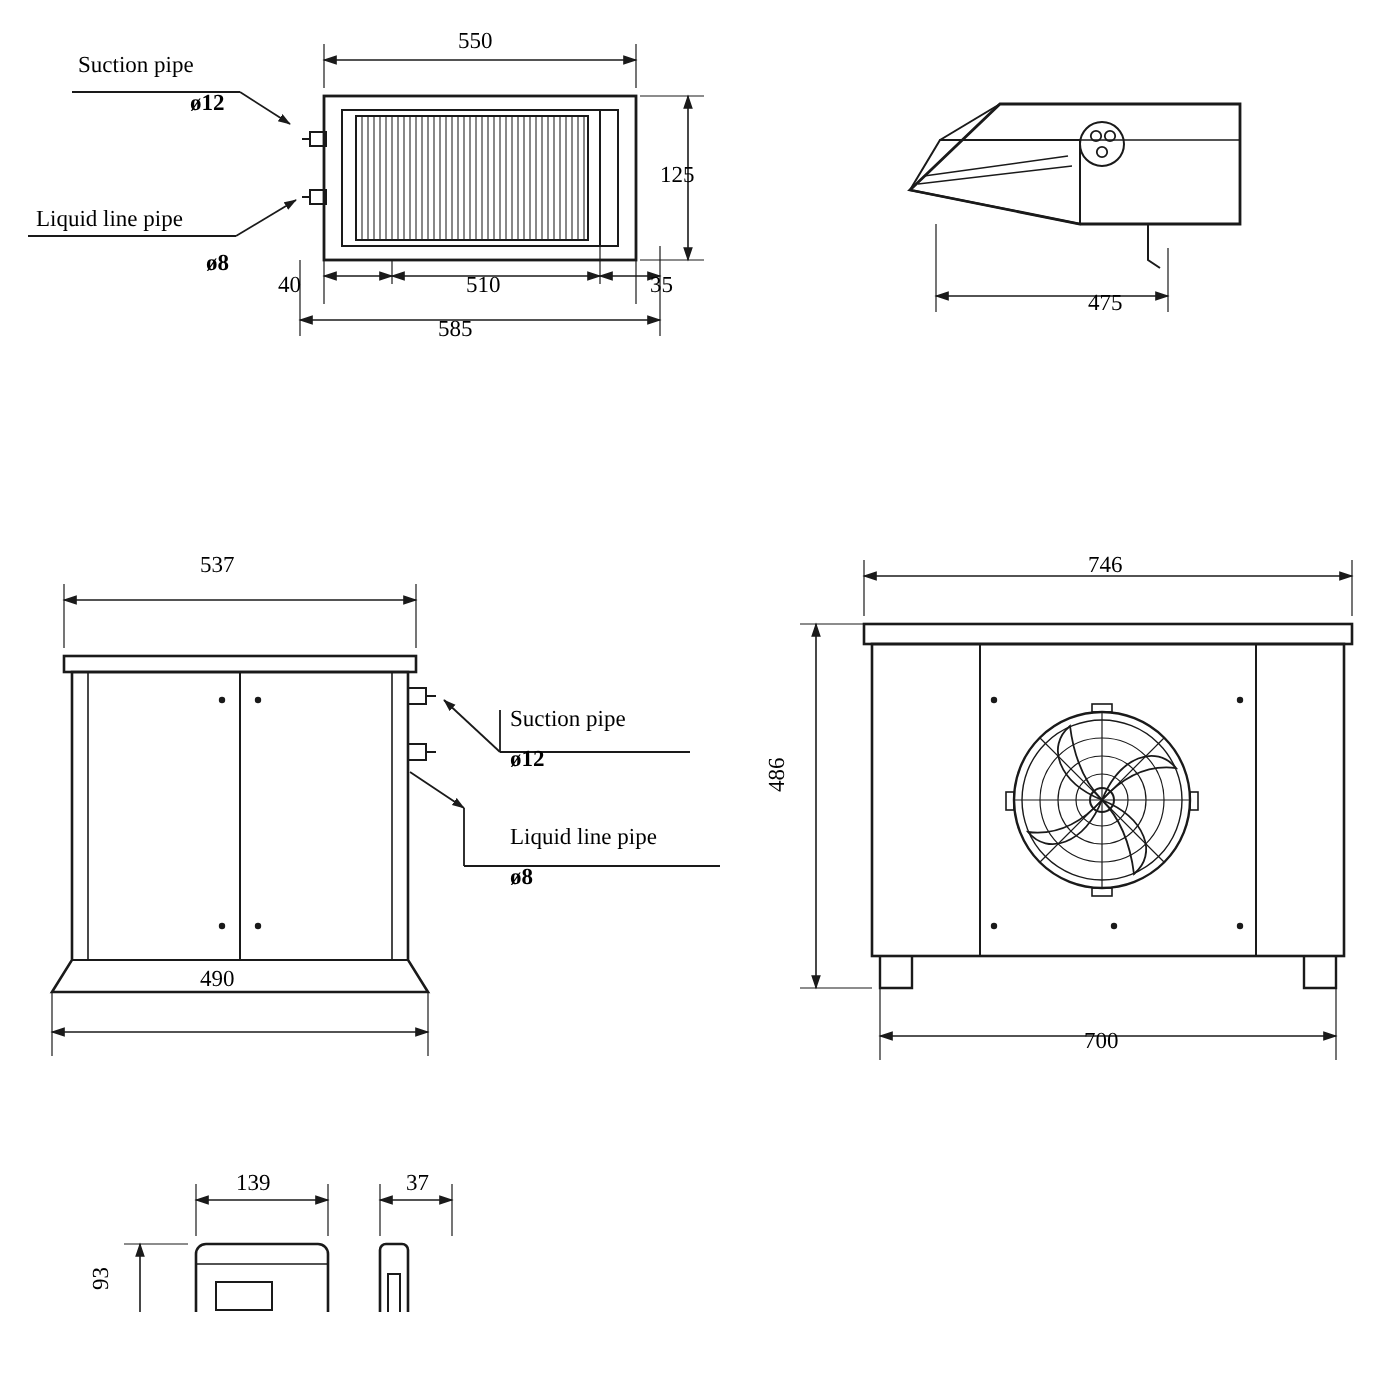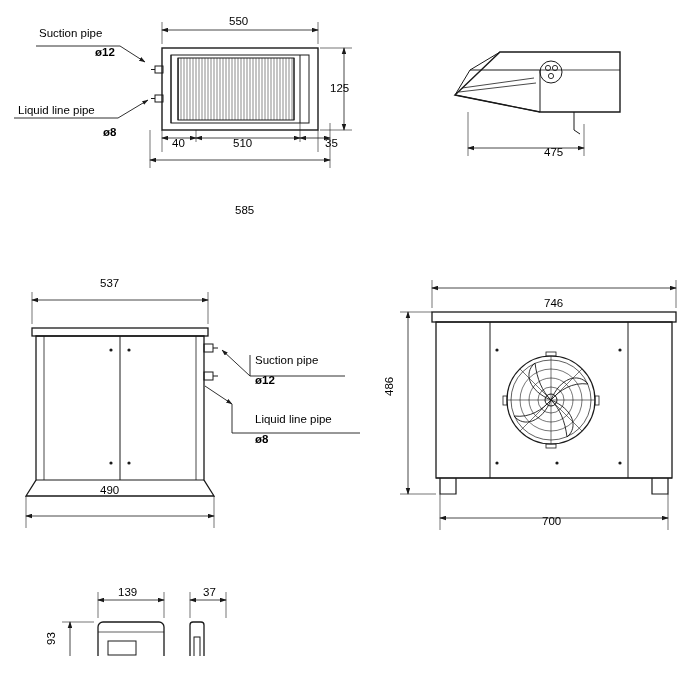--- a/index.html
+++ b/index.html
@@ -1,17 +1,17 @@
 <!DOCTYPE html>
 <html><head>
 <meta charset="utf-8">
 <style>
   html,body{margin:0;padding:0;background:#ffffff;}
   body{width:700px;height:700px;font-family:"Liberation Sans",sans-serif;color:#000;}
-  #sheet{position:relative;width:700px;height:656px;overflow:hidden;}
+  #sheet{position:relative;width:700px;height:656px;overflow:hidden;font-family:Liberation Serif, serif;}
   .lbl{position:absolute;font-size:11.5px;color:#000;white-space:nowrap;}
   .lbl.bold{font-weight:bold;}
   svg{position:absolute;left:0;top:0;width:700px;height:700px;}
 </style>
 </head>
 <body>
 
 <div id="sheet">
 
   <svg viewBox="0 0 700 700">
@@ -201,39 +201,39 @@
       <rect x="194" y="637" width="6" height="24" stroke-width="1"></rect>
 
       <line x1="190" y1="618" x2="190" y2="592" stroke-width="0.6"></line>
       <line x1="226" y1="618" x2="226" y2="592" stroke-width="0.6"></line>
       <line x1="190" y1="600" x2="226" y2="600" stroke-width="0.8" marker-start="url(#arrev)" marker-end="url(#ar)"></line>
     </g>
   </svg>
 
   <div class="lbl" style="left:229px;top:15px;">550</div>
   <div class="lbl" style="left:330px;top:82px;">125</div>
-  <div class="lbl" style="left:139px;top:137px;margin-left:33px;">40</div>
+  <div class="lbl" style="left:139px;top:137px;">40</div>
   <div class="lbl" style="left:233px;top:137px;">510</div>
   <div class="lbl" style="left:325px;top:137px;">35</div>
-  <div class="lbl" style="left:235px;top:159px;margin-top:45px;">585</div>
+  <div class="lbl" style="left:219px;top:159px;">585</div>
 
   <div class="lbl" style="left:39px;top:27px;">Suction pipe</div>
   <div class="lbl bold" style="left:95px;top:46px;">ø12</div>
   <div class="lbl" style="left:18px;top:104px;">Liquid line pipe</div>
   <div class="lbl bold" style="left:103px;top:126px;">ø8</div>
 
   <div class="lbl" style="left:544px;top:146px;text-align:center;">475</div>
 
   <div class="lbl" style="left:100px;top:277px;">537</div>
   <div class="lbl" style="left:100px;top:484px;">490</div>
   <div class="lbl" style="left:255px;top:354px;">Suction pipe</div>
   <div class="lbl bold" style="left:255px;top:374px;">ø12</div>
   <div class="lbl" style="left:255px;top:413px;">Liquid line pipe</div>
   <div class="lbl bold" style="left:255px;top:433px;">ø8</div>
 
-  <div class="lbl" style="left:544px;top:277px;margin-top:20px;">746</div>
+  <div class="lbl" style="left:544px;top:277px;">746</div>
   <div class="lbl" style="left:383px;top:396px;transform:rotate(-90deg);transform-origin:left top;">486</div>
   <div class="lbl" style="left:542px;top:515px;">700</div>
 
   <div class="lbl" style="left:118px;top:586px;">139</div>
   <div class="lbl" style="left:45px;top:645px;transform:rotate(-90deg);transform-origin:left top;">93</div>
   <div class="lbl" style="left:203px;top:586px;">37</div>
 </div>
 
 </body></html>

